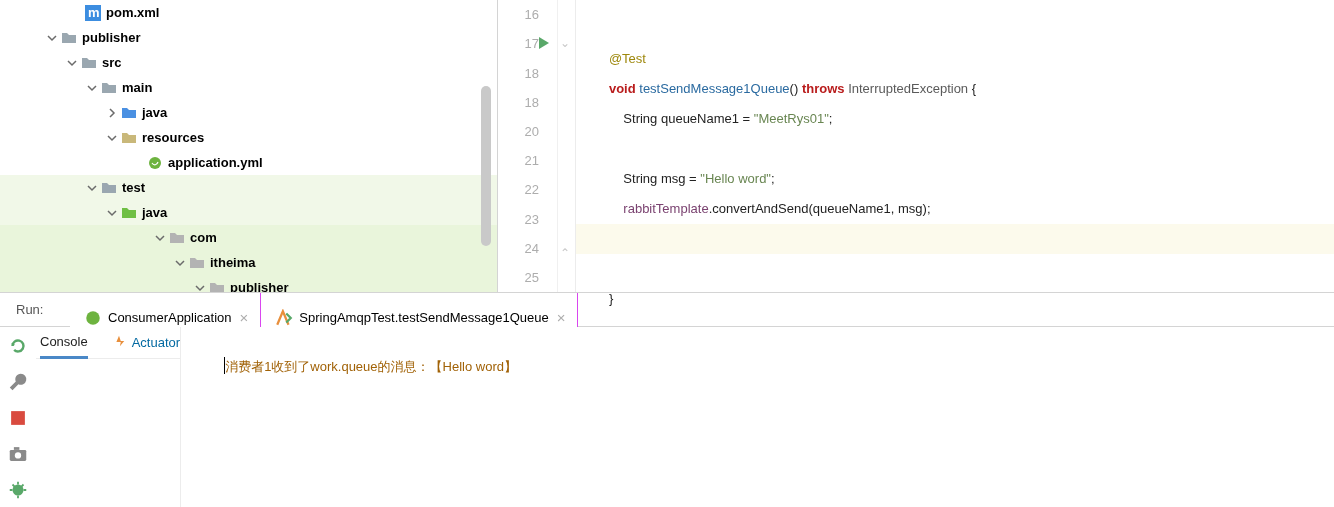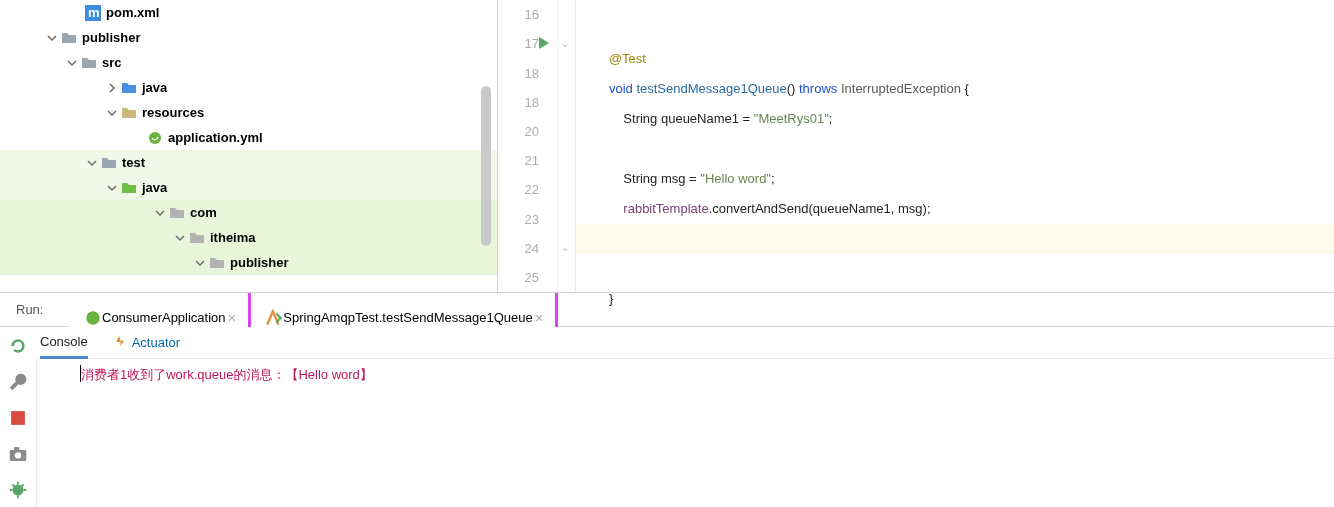--- a/index.html
+++ b/index.html
@@ -25,45 +25,45 @@
   .gutter-row { height: 30px; display: flex; align-items: center; justify-content: flex-end; padding-right: 18px; color: #adadad; font-family: Consolas, monospace; font-size: 15px; position: relative; }
   .gutter-icon { position: absolute; left: 38px; top: 6px; }
   .gutter-icon svg { width: 16px; height: 16px; }
   .thin-col { width: 18px; background: #fff; border-right: 1px solid #ececec; position: relative; }
   .fold-mark { position: absolute; color: #c9c9c9; font-size: 12px; left: 2px; }
 
   .editor { flex: 1; background: #fff; font-family: Consolas, "Courier New", monospace; font-size: 16px; line-height: 30px; position: relative; margin-top: 44px; }
   .code-row { height: 30px; white-space: pre; padding-left: 4px; }
   .code-row.caret { background: #fcfaec; }
   .tok-anno { color: #9e880d; }
-  .tok-kw { color: #1d4ed8; font-weight: 400; }
+  .tok-kw { color: #b91c1c; font-weight: 700; }
   .tok-fn { color: #2a6aa0; }
   .tok-str { color: #698652; }
   .tok-cls { color: #5a5a5a; }
   .tok-txt { color: #222; }
 
   .scroll-track { position: absolute; top: 0; right: -6px; width: 14px; height: 100%; }
   .scroll-thumb { position: absolute; width: 10px; left: 2px; background: #c9c9c9; border-radius: 5px; }
 
   .bottom { flex: 1; display: flex; flex-direction: column; }
   .run-tabs-row { height: 34px; display: flex; align-items: center; border-bottom: 1px solid #d4d4d4; background: #fff; }
   .run-label { width: 70px; padding-left: 16px; color: #555; }
-  .run-tab { display: flex; align-items: center; height: 34px; padding: 16px 10px 0 14px; gap: 0; border-right: 3px solid #d946ef; background: #fff; }
+  .run-tab { display: flex; align-items: center; height: 34px; padding: 16px 10px 0 14px; gap: 6px; border-right: 1px solid #d946ef; background: #fff; }
   .run-tab .close { color: #adadad; font-size: 15px; padding: 0 2px; }
   .run-tab .ico { width: 18px; height: 18px; display: inline-flex; align-items: center; justify-content: center; }
 
   .console-tabs-row { height: 32px; display: flex; align-items: center; border-bottom: 1px solid #ececec; padding-left: 70px; gap: 24px; }
   .console-tab { height: 32px; display: flex; align-items: center; gap: 6px; color: #0369a1; }
   .console-tab.active { border-bottom: 3px solid #4a88c7; color: #222; }
 
   .console-body { flex: 1; display: flex; }
   .left-tools { width: 36px; display: flex; flex-direction: column; align-items: center; padding-top: 8px; gap: 14px; }
   .left-tools .tbtn { width: 22px; height: 22px; display: flex; align-items: center; justify-content: center; cursor: pointer; }
   .mid-tools { width: 36px; display: flex; flex-direction: column; align-items: center; padding-top: 8px; gap: 14px; border-left: 1px solid #ececec; }
-  .console-text { flex: 1; padding: 6px 8px; font-family: "Microsoft YaHei", Consolas, monospace; font-size: 15px; color: #be185d; white-space: pre; position: relative; }
+  .console-text { flex: 1; padding: 6px 8px; font-family: "Microsoft YaHei", Consolas, monospace; font-size: 15px; color: #a16207; white-space: pre; position: relative; margin-top: 24px; }
   .caret-bar { display: inline-block; width: 1px; height: 17px; background: #000; vertical-align: -3px; }
 </style>
 </head>
 <body>
 
 <div class="root">
   <div class="top">
 
     <div class="tree-pane">
       <div class="tree">
@@ -106,20 +106,38 @@
               <svg viewBox="0 0 10 10">
                 <path d="M1 3l4 4 4-4" stroke="#6b6b6b" stroke-width="1.5" fill="none"></path>
               </svg>
             </span>
           <span class="icon">
               <svg viewBox="0 0 16 16">
                 <path d="M1 3h5l2 2h7v8H1z" fill="#9aa7b0"></path>
               </svg>
             </span>
           <span class="tree-label">src</span>
+        </div>
+        <div class="tree-row">
+          <span class="indent"></span>
+            <span class="indent"></span>
+            <span class="indent"></span>
+            <span class="indent"></span>
+            <span class="indent" style="width:4px"></span>
+          <span class="arrow">
+              <svg viewBox="0 0 10 10">
+                <path d="M1 3l4 4 4-4" stroke="#6b6b6b" stroke-width="1.5" fill="none"></path>
+              </svg>
+            </span>
+          <span class="icon">
+              <svg viewBox="0 0 16 16">
+                <path d="M1 3h5l2 2h7v8H1z" fill="#9aa7b0"></path>
+              </svg>
+            </span>
+          <span class="tree-label">main</span>
         </div>
         <div class="tree-row">
           <span class="indent"></span>
             <span class="indent"></span>
             <span class="indent"></span>
             <span class="indent"></span>
             <span class="indent"></span>
             <span class="indent" style="width:4px"></span>
           <span class="arrow">
               <svg viewBox="0 0 10 10">
@@ -380,21 +398,21 @@
             </svg>
           </span>
         <span class="tbtn">
             <svg viewBox="0 0 16 16">
               <circle cx="8" cy="8" r="4" fill="#59a869"></circle>
               <path d="M8 2v2M8 12v2M2 8h2M12 8h2M4 4l1.5 1.5M12 4l-1.5 1.5" stroke="#59a869" stroke-width="1.3"></path>
             </svg>
           </span>
       </div>
 
-      <div style="flex:1;display:flex;flex-direction:column">
+      <div style="flex:1;display:flex;flex-direction:row">
         <div class="console-tabs-row" style="padding-left:4px">
           <div class="console-tab active">
             <span>Console</span>
           </div>
           <div class="console-tab">
             <span><svg width="14" height="14" viewBox="0 0 16 16">
                   <path d="M8 2l2 6h4l-5 6 1-5H5z" fill="#e88f3c"></path>
                 </svg></span>
             <span>Actuator</span>
           </div>

